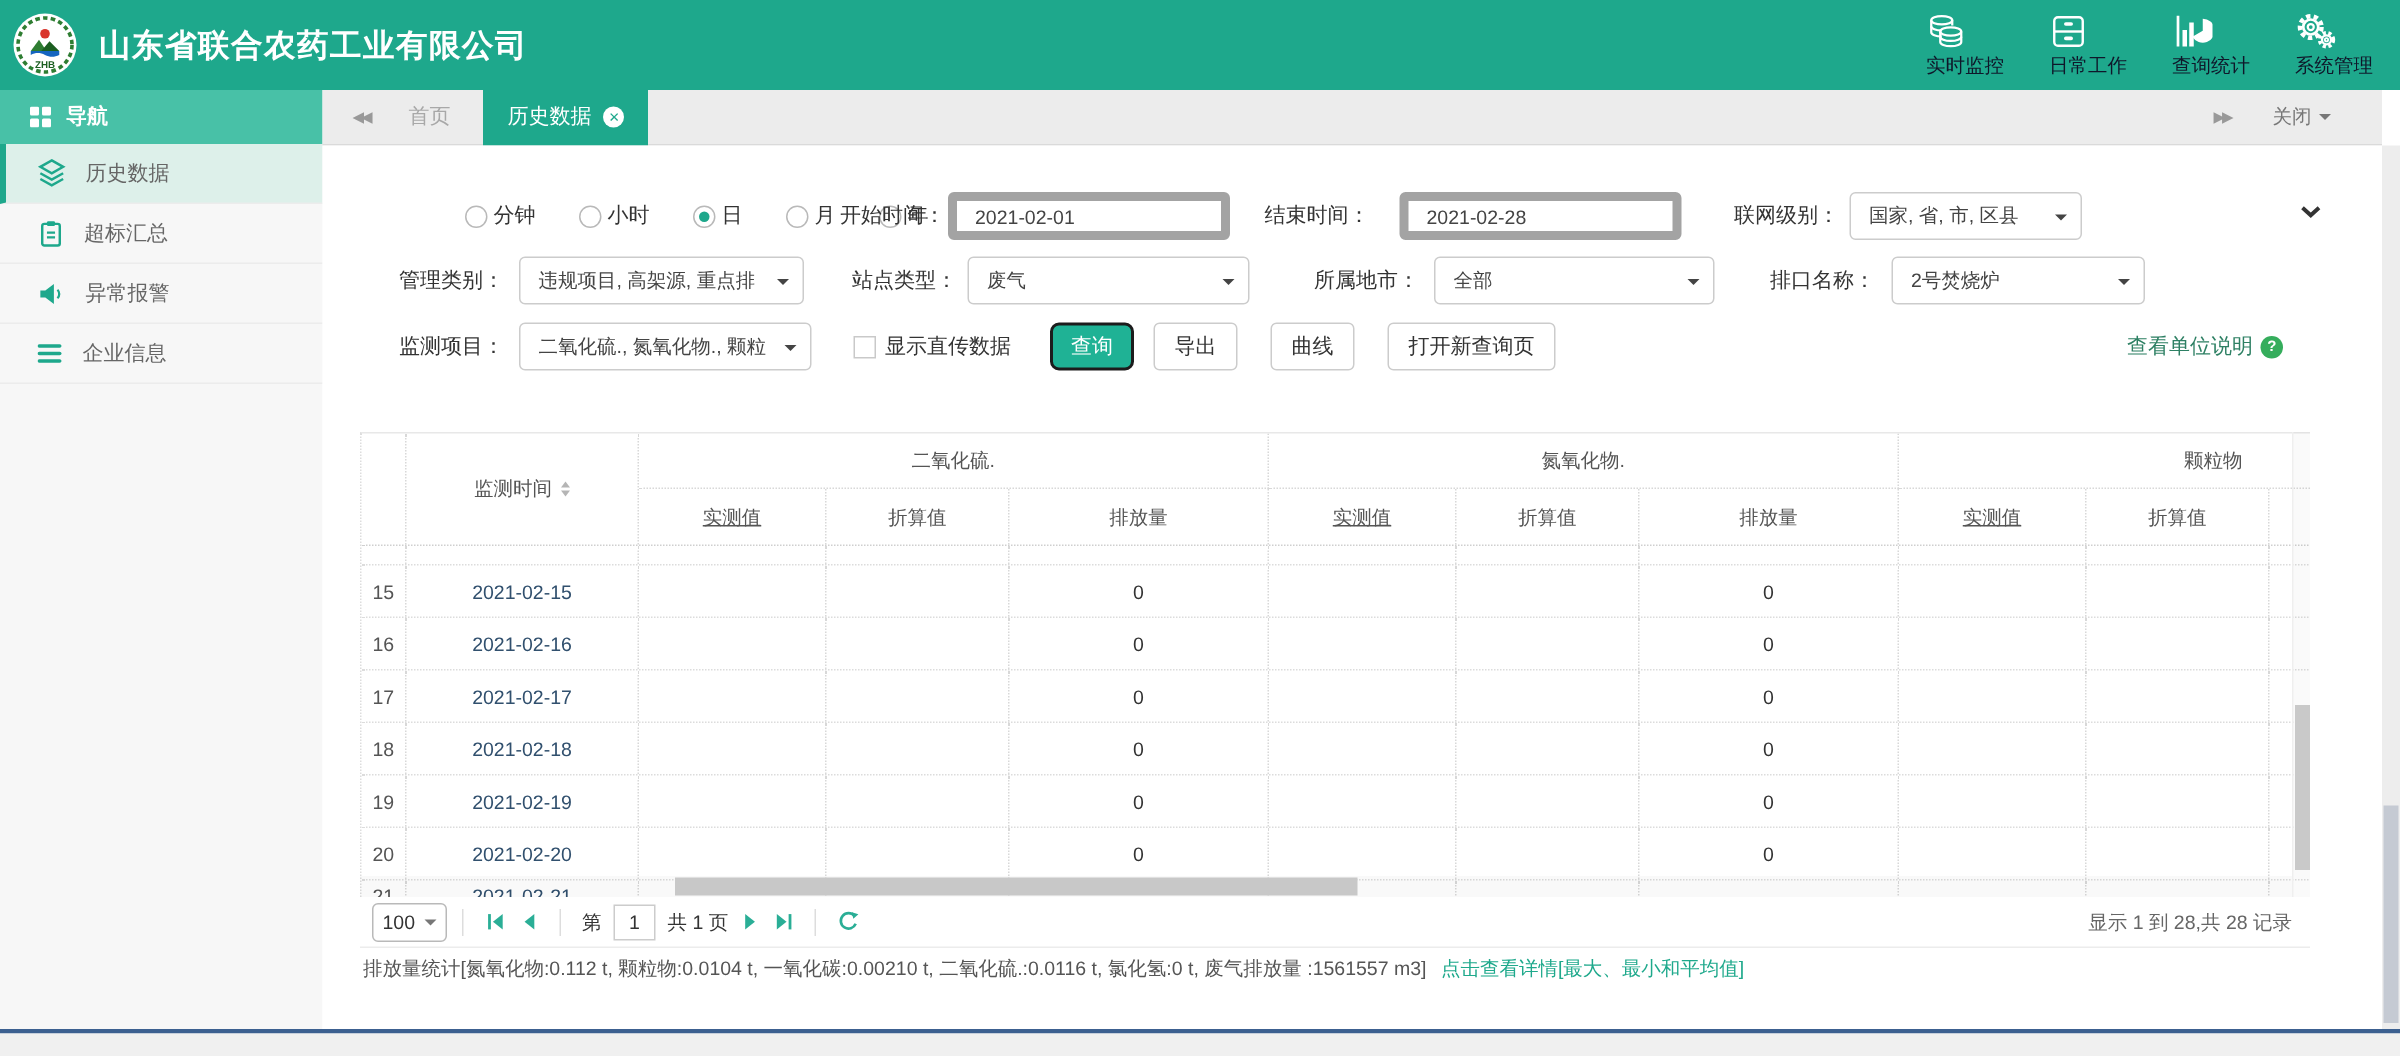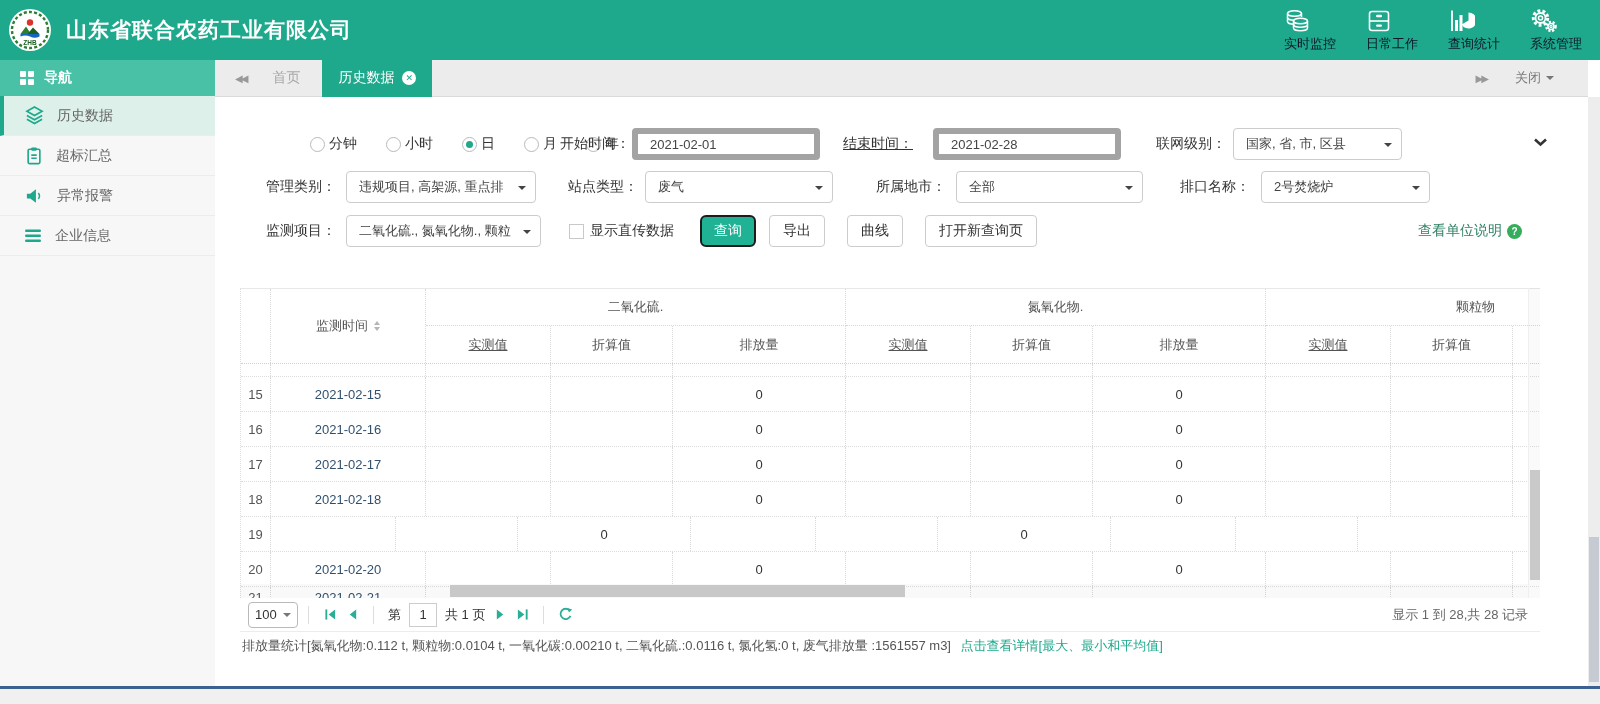--- a/index.html
+++ b/index.html
@@ -233,24 +233,24 @@
             <span class="rdot"></span>
             <span>月</span>
           </label>
         <label class="radio">
             <span class="rdot"></span>
             <span>年</span>
           </label>
       </div>
       <span class="flabel" style="position:absolute;left:345px;">开始时间：</span>
       <input class="finput" style="position: absolute; left: 417px; top: 1px; width: 188px;" value="2021-02-01">
-      <span class="flabel" style="position:absolute;left:628px;text-decoration:underline;">结束时间：</span>
+      <span class="flabel" style="position:absolute;left:628px;">结束时间：</span>
       <input class="finput" style="position: absolute; left: 718px; top: 1px; width: 188px;" value="2021-02-28">
       <span class="flabel" style="position:absolute;left:941px;">联网级别：</span>
-      <div class="fbox" style="position:absolute;left:1018px;top:1px;width:169px;">
+      <div class="fbox" style="position:absolute;left:1018px;top:1px;width:155px;">
         <span class="seltext">国家, 省, 市, 区县</span>
         <span class="selcaret"></span>
       </div>
     </div>
 
     <div class="frow" id="frow2">
       <span class="flabel" style="margin-left:51px;">管理类别：</span>
       <div class="fbox" style="margin-left:10px;width:190px;">
         <span class="seltext">违规项目, 高架源, 重点排</span>
         <span class="selcaret"></span>
@@ -394,20 +394,21 @@
             <div class="tcell w-c">0</div>
             <div class="tcell w-a"></div>
               <div class="tcell w-b"></div>
             <div class="tcell w-c">0</div>
             <div class="tcell w-a"></div>
               <div class="tcell w-b"></div>
             <div class="tcell w-c"></div>
           </div>
           <div class="flexr brow">
             <div class="tcell w-num rownum">19</div>
+            <div class="tcell w-time datecell">2021-02-19</div>
             <div class="tcell w-a"></div>
               <div class="tcell w-b"></div>
             <div class="tcell w-c">0</div>
             <div class="tcell w-a"></div>
               <div class="tcell w-b"></div>
             <div class="tcell w-c">0</div>
             <div class="tcell w-a"></div>
               <div class="tcell w-b"></div>
             <div class="tcell w-c"></div>
           </div>

